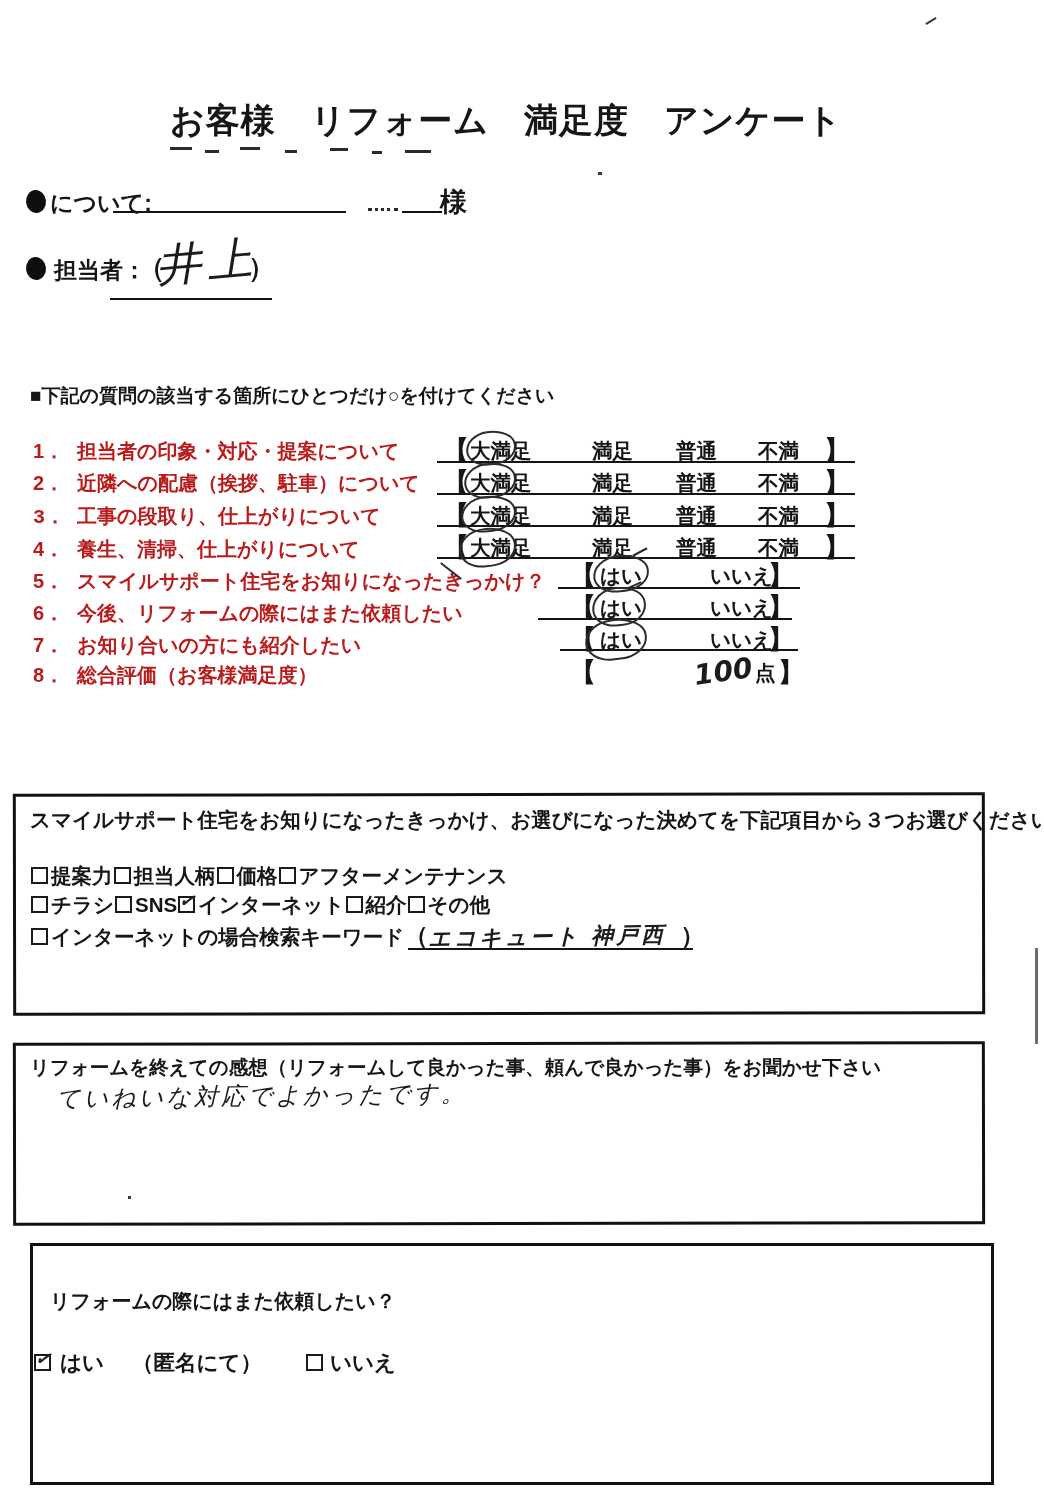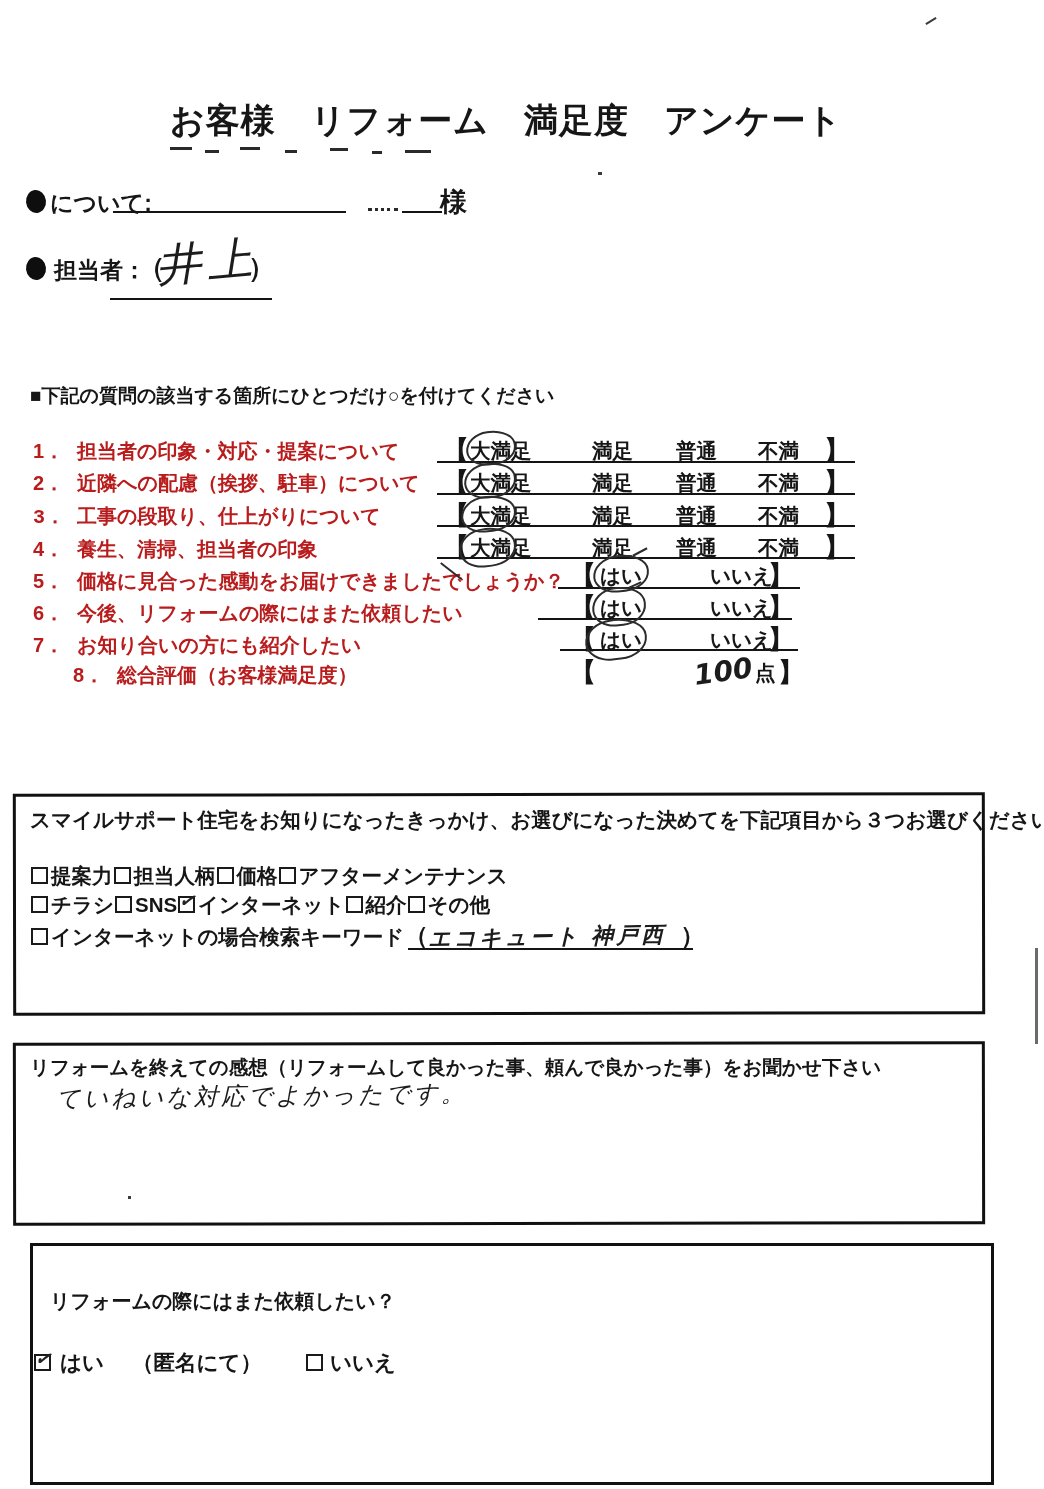--- a/index.html
+++ b/index.html
@@ -59,25 +59,25 @@
   <div class="abs print" style="left:248px;top:250px;font-size:27px;">）</div>
   <div class="line" style="left:110px;top:298px;width:162px;"></div>
 
   <div class="abs print" style="left:30px;top:383px;font-size:19px;white-space:nowrap;">
     <span>■</span><span>下記の質問の該当する箇所にひとつだけ○を付けてください</span>
   </div>
 
   <div class="q" style="top:438px;"><span class="qnum">1．</span><span>担当者の印象・対応・提案について</span></div>
   <div class="q" style="top:470px;"><span class="qnum">2．</span><span>近隣への配慮（挨拶、駐車）について</span></div>
   <div class="q" style="top:503px;font-family:Liberation Mono, monospace;"><span class="qnum">3．</span><span>工事の段取り、仕上がりについて</span></div>
-  <div class="q" style="top:536px;"><span class="qnum">4．</span><span>養生、清掃、担当者の印象</span></div>
-  <div class="q" style="top:568px;"><span class="qnum">5．</span><span>価格に見合った感動をお届けできましたでしょうか？</span></div>
+  <div class="q" style="top:536px;"><span class="qnum">4．</span><span>養生、清掃、仕上がりについて</span></div>
+  <div class="q" style="top:568px;"><span class="qnum">5．</span><span>スマイルサポート住宅をお知りになったきっかけ？</span></div>
   <div class="q" style="top:600px;"><span class="qnum">6．</span><span>今後、リフォームの際にはまた依頼したい</span></div>
   <div class="q" style="top:632px;"><span class="qnum">7．</span><span>お知り合いの方にも紹介したい</span></div>
-  <div class="q" style="top:662px;margin-left:40px;"><span class="qnum">8．</span><span>総合評価（お客様満足度）</span></div>
+  <div class="q" style="top:662px;"><span class="qnum">8．</span><span>総合評価（お客様満足度）</span></div>
 
   <div class="ans" style="left:443px;top:437px;">
     <span class="brk" style="left:0;">【</span>
     <span class="opt" style="left:27px;">大満足</span>
     <span class="opt" style="left:149px;">満足</span>
     <span class="opt" style="left:233px;">普通</span>
     <span class="opt" style="left:315px;">不満</span>
     <span class="brk" style="left:381px;">】</span>
   </div>
   <div class="ans" style="left:443px;top:469px;">

